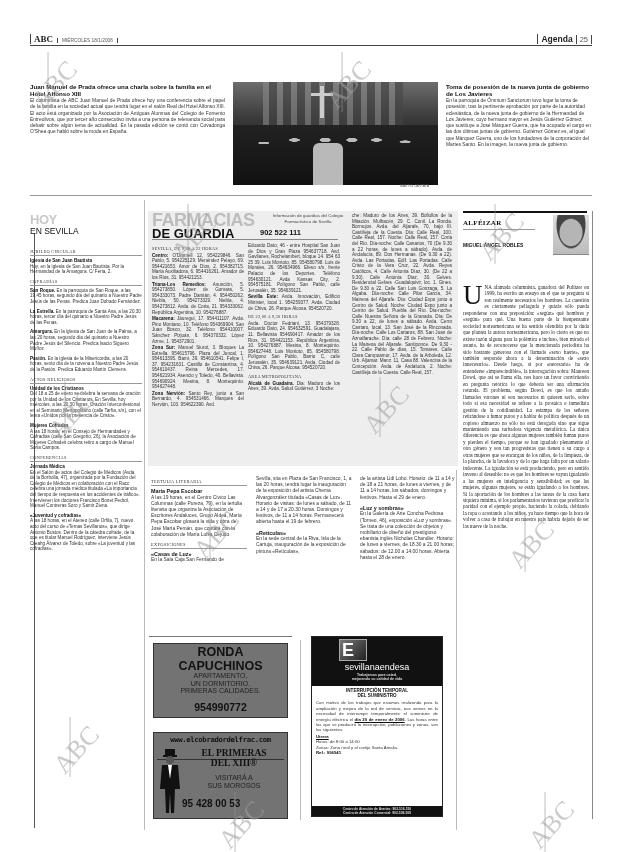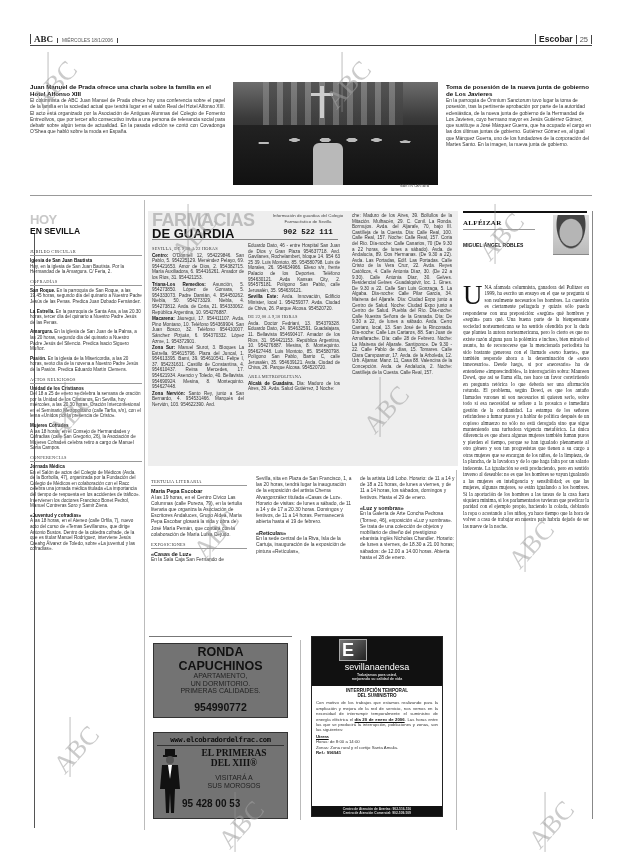--- a/index.html
+++ b/index.html
@@ -25,52 +25,52 @@
   #photo .cross { position: absolute; left: 87px; top: 4px; width: 4px; height: 32px; background: #ccc; }
   #photo .cross::after { content: ""; position: absolute; left: -9px; top: 7px; width: 22px; height: 3px; background: #ccc; }
   #photo .people { position: absolute; left: 0; bottom: 0; width: 100%; height: 60px; background: radial-gradient(ellipse at 15% 30%, #bbb 0 5px, transparent 6px), radial-gradient(ellipse at 30% 25%, #bbb 0 5px, transparent 6px), radial-gradient(ellipse at 45% 25%, #bbb 0 5px, transparent 6px), radial-gradient(ellipse at 58% 25%, #bbb 0 5px, transparent 6px), radial-gradient(ellipse at 70% 25%, #bbb 0 5px, transparent 6px), radial-gradient(ellipse at 84% 28%, #bbb 0 5px, transparent 6px), linear-gradient(180deg,#222,#111); }
   #photo .priest { position: absolute; left: 80px; bottom: 0; width: 30px; height: 42px; background: #b9b9b9; border-radius: 6px 6px 0 0; }
   #credit { left: 400px; top: 184px; font-size: 3.4px; color: #555; }
   #sep1 { left: 30px; top: 195px; width: 562px; height: 1px; background: #999; }
 
   
   #hoy { left: 30px; top: 213px; width: 112px; }
   #hoy .big { font-size: 13px; font-weight: bold; color: #c8c8c8; line-height: 14px; letter-spacing: -0.5px; }
-  #hoy .sub { font-size: 8.5px; font-weight: 700; color: #111; line-height: 9px; margin-bottom: 13px; }
+  #hoy .sub { font-size: 8.5px; font-weight: 400; color: #111; line-height: 9px; margin-bottom: 13px; }
   .cat { font-family: "Liberation Serif", serif; font-size: 4.4px; color: #333; letter-spacing: 0.3px; border-bottom: 1px solid #999; margin: 3px 0 2px; padding-bottom: 1px; }
   .it { margin-bottom: 4px; }
   #hoyline { left: 34px; top: 233px; width: 1px; height: 595px; background: #555; }
 
   
   #farm { left: 148px; top: 211px; width: 310px; height: 255px; background: #eeeeee; }
   #farm .big { position: absolute; left: 4px; top: 1px; font-size: 18px; font-weight: bold; color: #bdbdbd; letter-spacing: -0.5px; line-height: 16px; }
   #farm .sub { position: absolute; left: 4px; top: 15px; font-size: 13px; font-weight: 900; color: #111; }
   #farm .info { position: absolute; left: 112px; top: 2px; width: 96px; font-size: 4.4px; line-height: 5.5px; color: #444; text-align: center; }
-  #farm .phone { position: absolute; left: 112px; top: 17px; width: 96px; font-size: 7.5px; font-weight: bold; color: #111; text-align: center; font-family: Liberation Mono, monospace; }
+  #farm .phone { position: absolute; left: 112px; top: 17px; width: 96px; font-size: 7.5px; font-weight: bold; color: #111; text-align: left; }
   #farm .rule { position: absolute; left: 4px; top: 28px; width: 186px; height: 1px; background: #888; }
   #farm .col { position: absolute; top: 32px; width: 92px; }
   #farm .col1 { left: 4px; }
   #farm .col2 { left: 100px; }
   #farm .col3 { left: 204px; top: 2px; width: 100px; }
   .sh { font-size: 4.4px; font-family: "Liberation Serif", serif; color: #333; letter-spacing: 0.2px; margin: 3px 0 1px; }
 
   
   #mid { left: 148px; top: 476px; width: 310px; }
   #mid .c { position: absolute; top: 0; width: 96px; }
   .sub-title { font-size: 5.4px; font-weight: bold; color: #111; line-height: 6.5px; }
 
   
   .ad { position: absolute; border: 1px solid #333; background: #737373; }
   #ad1 { left: 153px; top: 643px; width: 135px; height: 75px; text-align: center; font-family: "Liberation Sans", sans-serif; }
   #ad1 .a { font-size: 12.5px; font-weight: bold; color: #111; line-height: 12px; margin-top: 2px; }
   #ad1 .b { font-size: 7px; color: #222; line-height: 7.6px; }
   #ad1 .c { font-size: 10.5px; font-weight: bold; color: #111; margin-top: 6px; }
   #ad1frame { left: 149px; top: 636px; width: 143px; height: 87px; border-top: 1px solid #777; }
   #ad2 { left: 153px; top: 732px; width: 135px; height: 87px; }
-  #ad2 .url { font-size: 7.2px; font-weight: bold; color: #111; text-align: center; border-bottom: 1px solid #333; margin: 2px 3px 0; padding-bottom: 1px; font-family: "DejaVu Sans Mono", monospace; letter-spacing: -0.3px; }
+  #ad2 .url { font-size: 7.2px; font-weight: bold; color: #111; text-align: center; border-bottom: 1px solid #333; margin: 2px 3px 0; padding-bottom: 15px; font-family: "DejaVu Sans Mono", monospace; letter-spacing: -0.3px; }
   #ad2 .man { position: absolute; left: 5px; top: 16px; width: 22px; height: 66px; }
   #ad2 .t1 { position: absolute; left: 28px; top: 15px; width: 104px; text-align: center; font-family: "Liberation Serif", serif; font-size: 9.5px; font-weight: bold; color: #111; line-height: 10px; }
   #ad2 .t2 { position: absolute; left: 28px; top: 41px; width: 104px; text-align: center; font-size: 7px; color: #222; line-height: 8px; }
   #ad2 .t3 { position: absolute; left: 28px; top: 65px; width: 104px; font-size: 10px; font-weight: bold; color: #111; }
   #ad3 { left: 311px; top: 636px; width: 132px; height: 181px; background: #fff; border: 1px solid #222; }
   #ad3 .top { background: #111; height: 49px; color: #fff; text-align: center; position: relative; }
   #ad3 .logo { position: absolute; left: 27px; top: 2px; width: 28px; height: 22px; background: linear-gradient(135deg,#777,#222); border: 1px solid #aaa; color: #fff; font-size: 18px; font-weight: bold; line-height: 20px; text-align: left; padding-left: 2px; }
   #ad3 .brand { position: absolute; left: 0; top: 25px; width: 100%; font-size: 9px; color: #fff; }
   #ad3 .slogan { position: absolute; left: 0; top: 36px; width: 100%; font-size: 3.6px; font-weight: bold; line-height: 4.2px; color: #ddd; }
   #ad3 .ttl { text-align: center; font-size: 4.6px; font-weight: bold; color: #111; line-height: 5.2px; margin-top: 2px; }
@@ -97,21 +97,21 @@
   .wm::after { content: ""; position: absolute; left: 24px; top: -22px; width: 1px; height: 60px; background: rgba(150,150,150,0.6); transform: rotate(48deg); }
 </style>
 </head>
 <body>
 
 <div id="hdr" class="abs">
   <div class="l">
     <span class="abc">ABC</span><span class="date">MIÉRCOLES 18/1/2006</span>
   </div>
   <div class="r">
-    <span class="sec">Escobar</span><span class="pg">25</span>
+    <span class="sec">Agenda</span><span class="pg">25</span>
   </div>
 </div>
 
 <div class="abs" style="left:30px;top:83px;width:195px;">
   <div class="story-title">Juan Manuel de Prada ofrece una charla sobre la familia en el Hotel Alfonso XIII</div>
   <div class="t" style="font-size:4.9px;line-height:6.3px;">El columnista de ABC Juan Manuel de Prada ofrece hoy una conferencia sobre el papel de la familia en la sociedad actual que tendrá lugar en el salón Real del Hotel Alfonso XIII. El acto está organizado por la Asociación de Antiguas Alumnas del Colegio de Fomento Entreolivos, que por tercer año consecutivo invita a una persona de relevancia social para debatir sobre algún tema de actualidad. En la pasada edición se contó con Covadonga O'Shea que habló sobre la moda en España.</div>
 </div>
 
 <div id="photo" class="abs">
   <div class="arch"></div>

